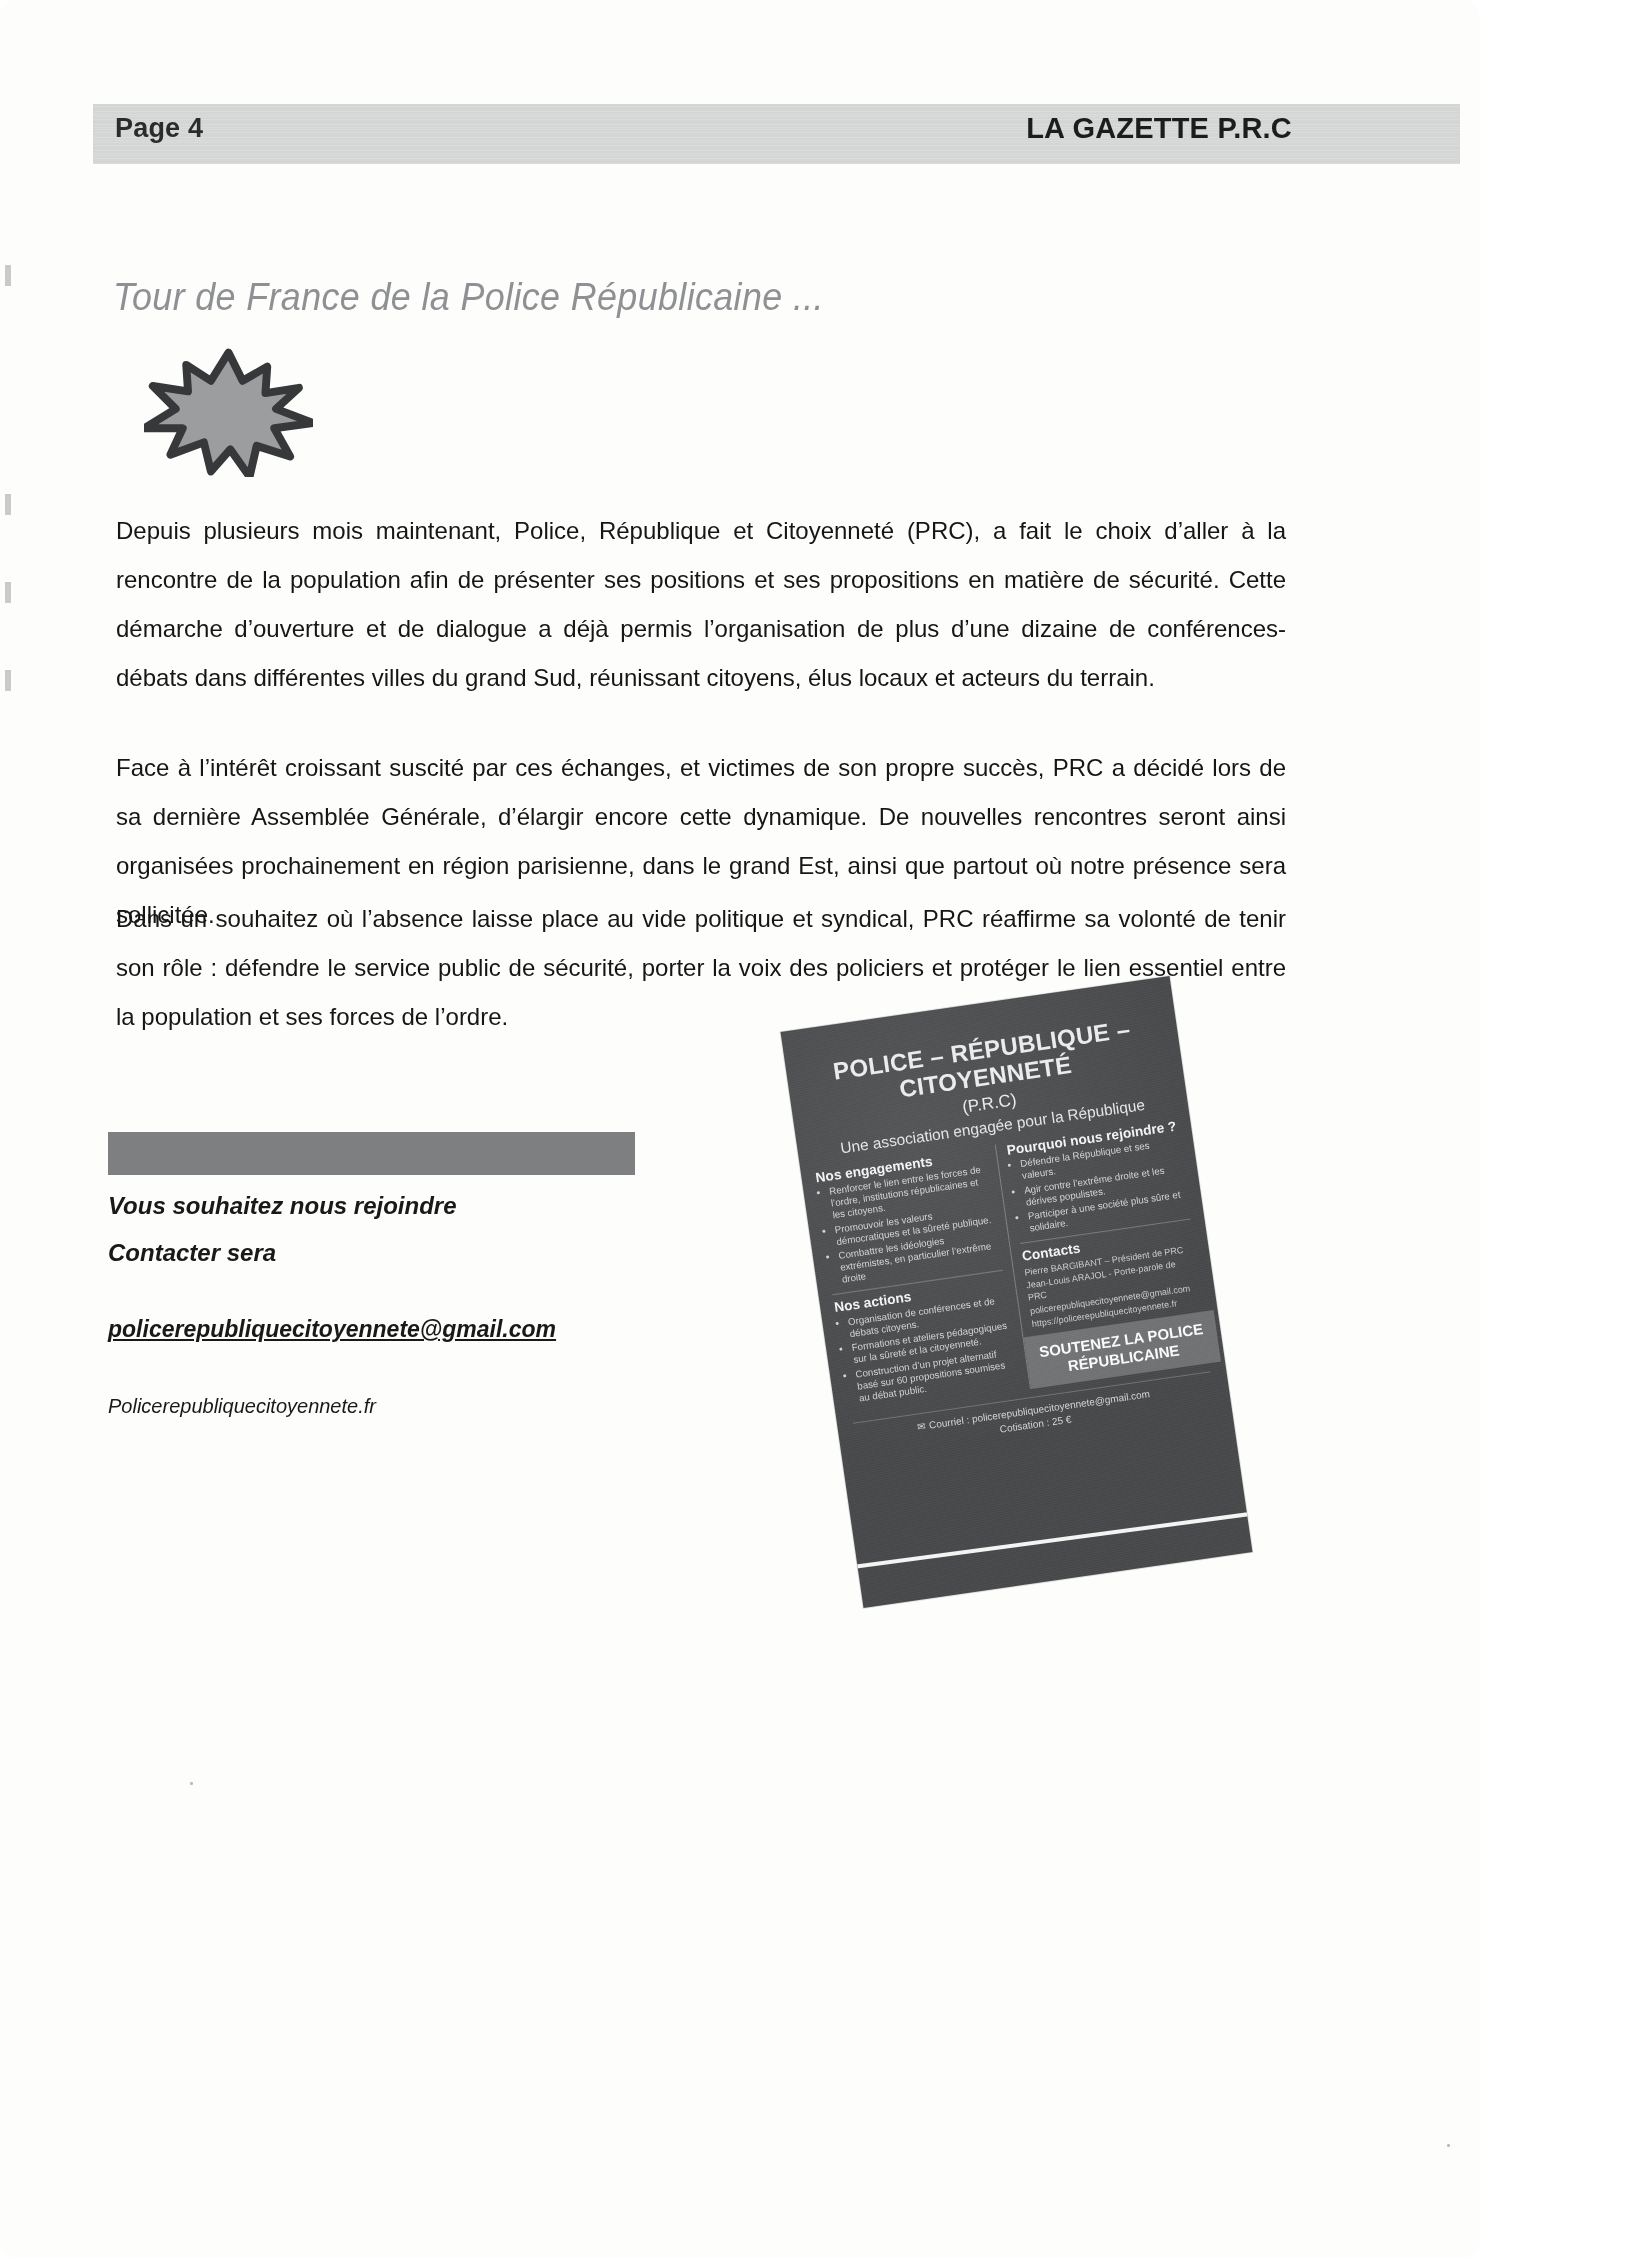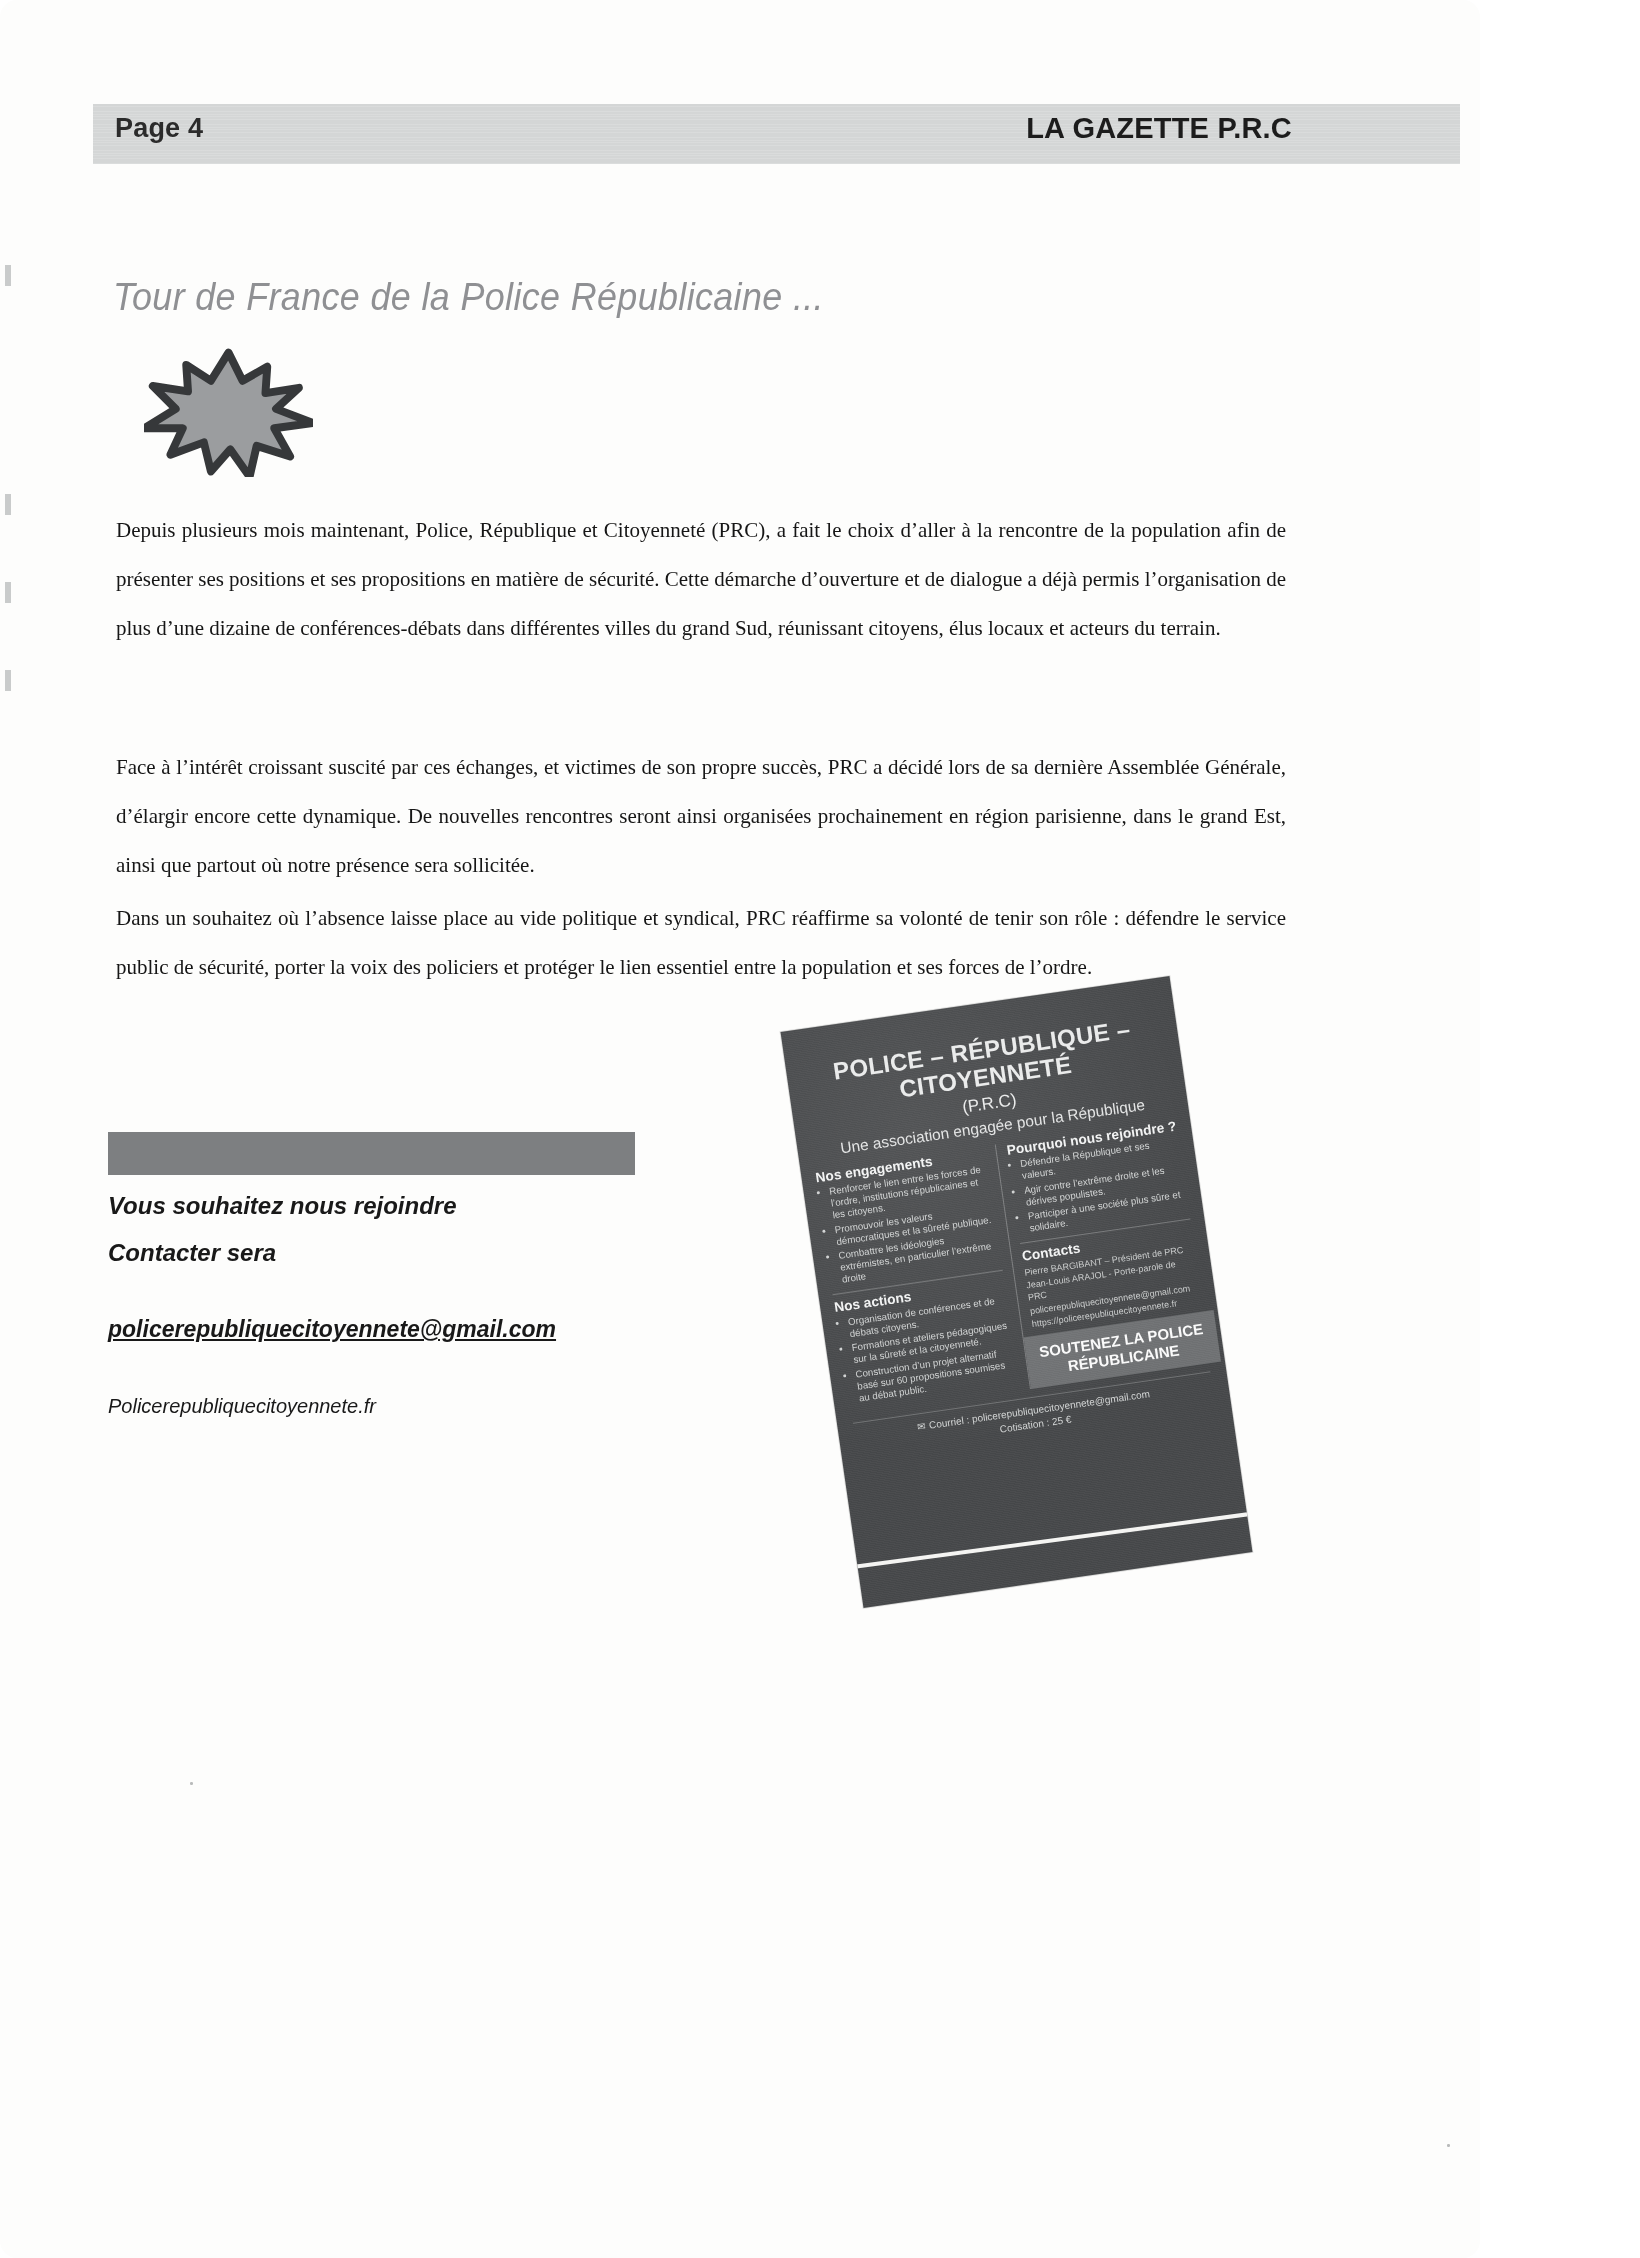--- a/index.html
+++ b/index.html
@@ -77,26 +77,25 @@
     top: 347px;
     width: 169px;
     height: 130px;
   }
 
   
   .body-col {
     position: absolute;
     left: 116px;
     width: 1170px;
-    font-size: 21px;
+    font-size: 24px;
     line-height: 49px;
     color: #161616;
     text-align: justify;
     text-justify: inter-word;
-    font-family: Liberation Serif, serif;
   }
   #para-1 { top: 506px; }
   #para-2 { top: 743px; }
   #para-3 { top: 894px; text-align: justify; }
   .body-col p { margin: 0; }
 
   
   #callout-bar {
     position: absolute;
     left: 108px;

